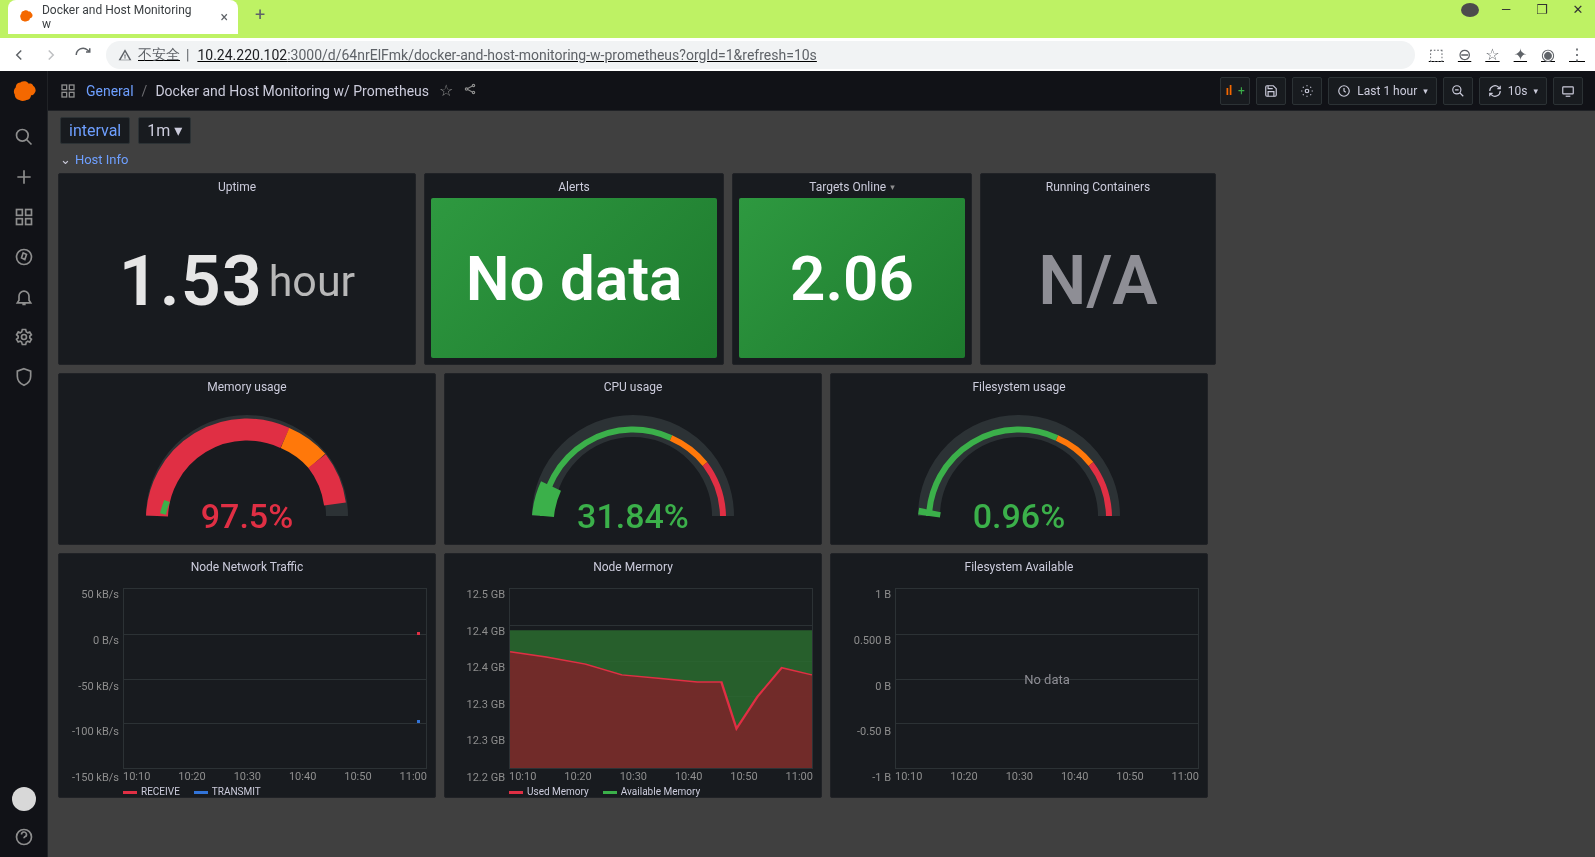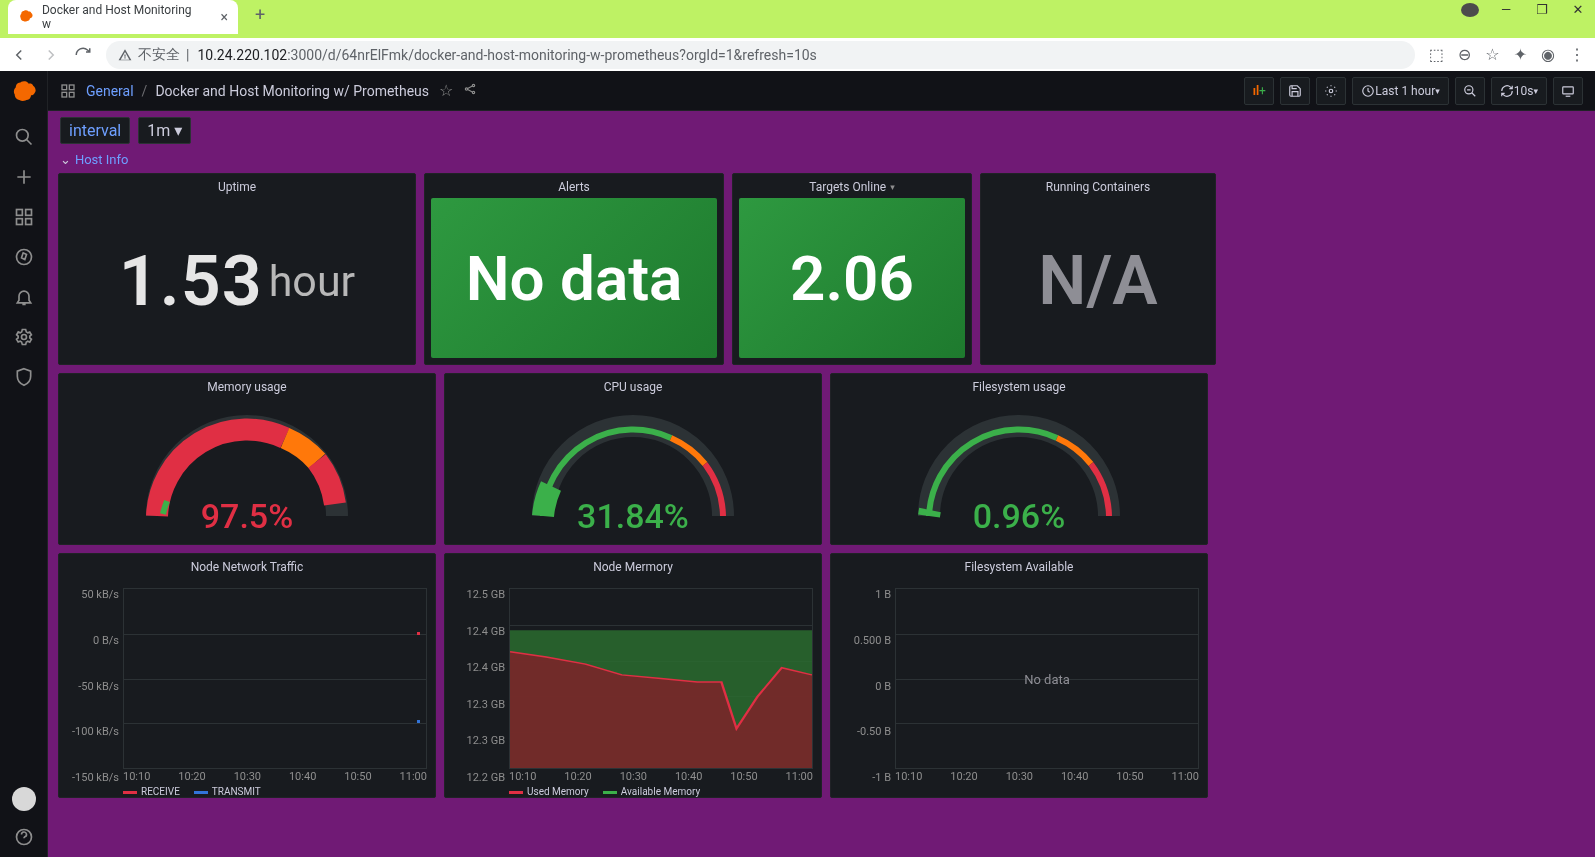--- a/index.html
+++ b/index.html
@@ -8,46 +8,46 @@
 
 .browser-chrome { background: #dfe1e5; height: 71px; }
 .tab-bar { height: 38px; background: #bef264; display: flex; align-items: flex-start; padding-left: 8px; }
 .tab { background: #fff; height: 34px; display: flex; align-items: center; padding: 0 10px; border-radius: 8px 8px 0 0; font-size: 12px; color: #3c4043; gap: 8px; max-width: 230px; }
 .tab .favicon { width: 16px; height: 16px; color: #f46800; }
 .tab .close { margin-left: 10px; color: #5f6368; font-size: 14px; cursor: pointer; }
 .newtab { width: 28px; height: 28px; display:flex;align-items:center;justify-content:center; color:#5f6368; margin-left:8px; cursor:pointer; font-size:18px; }
 .window-controls { position: absolute; right: 8px; top: 2px; display: flex; gap: 18px; align-items:center; }
 .window-controls span { font-size: 13px; color: #333; cursor:pointer; width:18px; text-align:center; }
 .winctrl-dot { width:14px;height:14px;border-radius:50%;background:#4c4c4c; display:inline-block;}
-.nav-bar { background: #fff; height: 33px; display: flex; align-items: center; padding: 0 10px; gap: 14px; }
+.nav-bar { background: #fff; height: 33px; display: flex; align-items: center; padding: 0 10px; gap: 14px; text-decoration: underline; }
 .nav-btn { color: #5f6368; cursor:pointer; display:flex; }
 .nav-btn svg { width:18px;height:18px; }
 .url-bar { flex:1; background:#f1f3f4; border-radius:14px; height:28px; display:flex; align-items:center; padding:0 12px; font-size:14px; color:#3c4043; gap:8px;}
 .url-bar .insecure { color:#5f6368; display:flex; align-items:center; gap:6px; }
 .url-bar .origin { color:#202124; }
 .nav-right { display:flex; gap:14px; align-items:center; }
 .nav-right .ico { color:#5f6368; cursor:pointer; }
 
 
-.grafana { background:#701a75; height: calc(857px - 71px); display:flex; color:#ccccdc; }
+.grafana { background:#404040; height: calc(857px - 71px); display:flex; color:#ccccdc; }
 .sidebar { width:48px; background:#111217; border-right:1px solid #202226; display:flex; flex-direction:column; align-items:center; padding-top:8px; gap:20px; }
 .sidebar .logo { width:28px;height:28px; color:#f46800; }
 .sidebar .sb-item { width:20px;height:20px; color:#8e8e8e; cursor:pointer; }
 .sidebar .footer { margin-top:auto; margin-bottom:10px; display:flex; flex-direction:column; gap:16px; align-items:center;}
 .avatar { width:24px;height:24px;border-radius:50%; background:#d8d8d8; }
 
 .main { flex:1; display:flex; flex-direction:column; }
 .topbar { height:40px; background:#111217; display:flex; align-items:center; padding:0 12px; gap:10px; border-bottom:1px solid #202226;}
 .breadcrumb { display:flex; align-items:center; gap:8px; font-size:14px; }
 .breadcrumb a { color:#6e9fff; text-decoration:none; }
 .breadcrumb .slash { color:#6c6c70; }
 .breadcrumb .current { color:#ccccdc; }
 .star,.share { color:#8e8e8e; cursor:pointer; }
 .topbar-right { margin-left:auto; display:flex; gap:6px; align-items:center; }
-.tb-btn { background:#181b1f; border:1px solid #2c3235; border-radius:2px; height:28px; display:flex; align-items:center; padding:0 8px; font-size:12px; color:#ccccdc; cursor:pointer; }
+.tb-btn { background:#181b1f; border:1px solid #2c3235; border-radius:2px; height:28px; display:flex; align-items:center; padding:0 8px; font-size:12px; color:#ccccdc; cursor:pointer; gap:6px;}
 .tb-btn.iconic { padding:0; width:30px; justify-content:center; }
 .tb-btn .bars { color:#f46800; font-weight:bold; }
 
 .subbar { padding:6px 12px; display:flex; gap:8px; }
 .pill { background:#181b1f; border:1px solid #2c3235; border-radius:2px; padding:3px 8px; font-size:16px; color:#6e9fff; }
 .pill.val { color:#ccccdc; }
 
 .row-header { padding:2px 12px 6px; font-size:13px; color:#6e9fff; display:flex; align-items:center; gap:4px; cursor:pointer;}
 .row-header .chev { color:#ccccdc; }
 

